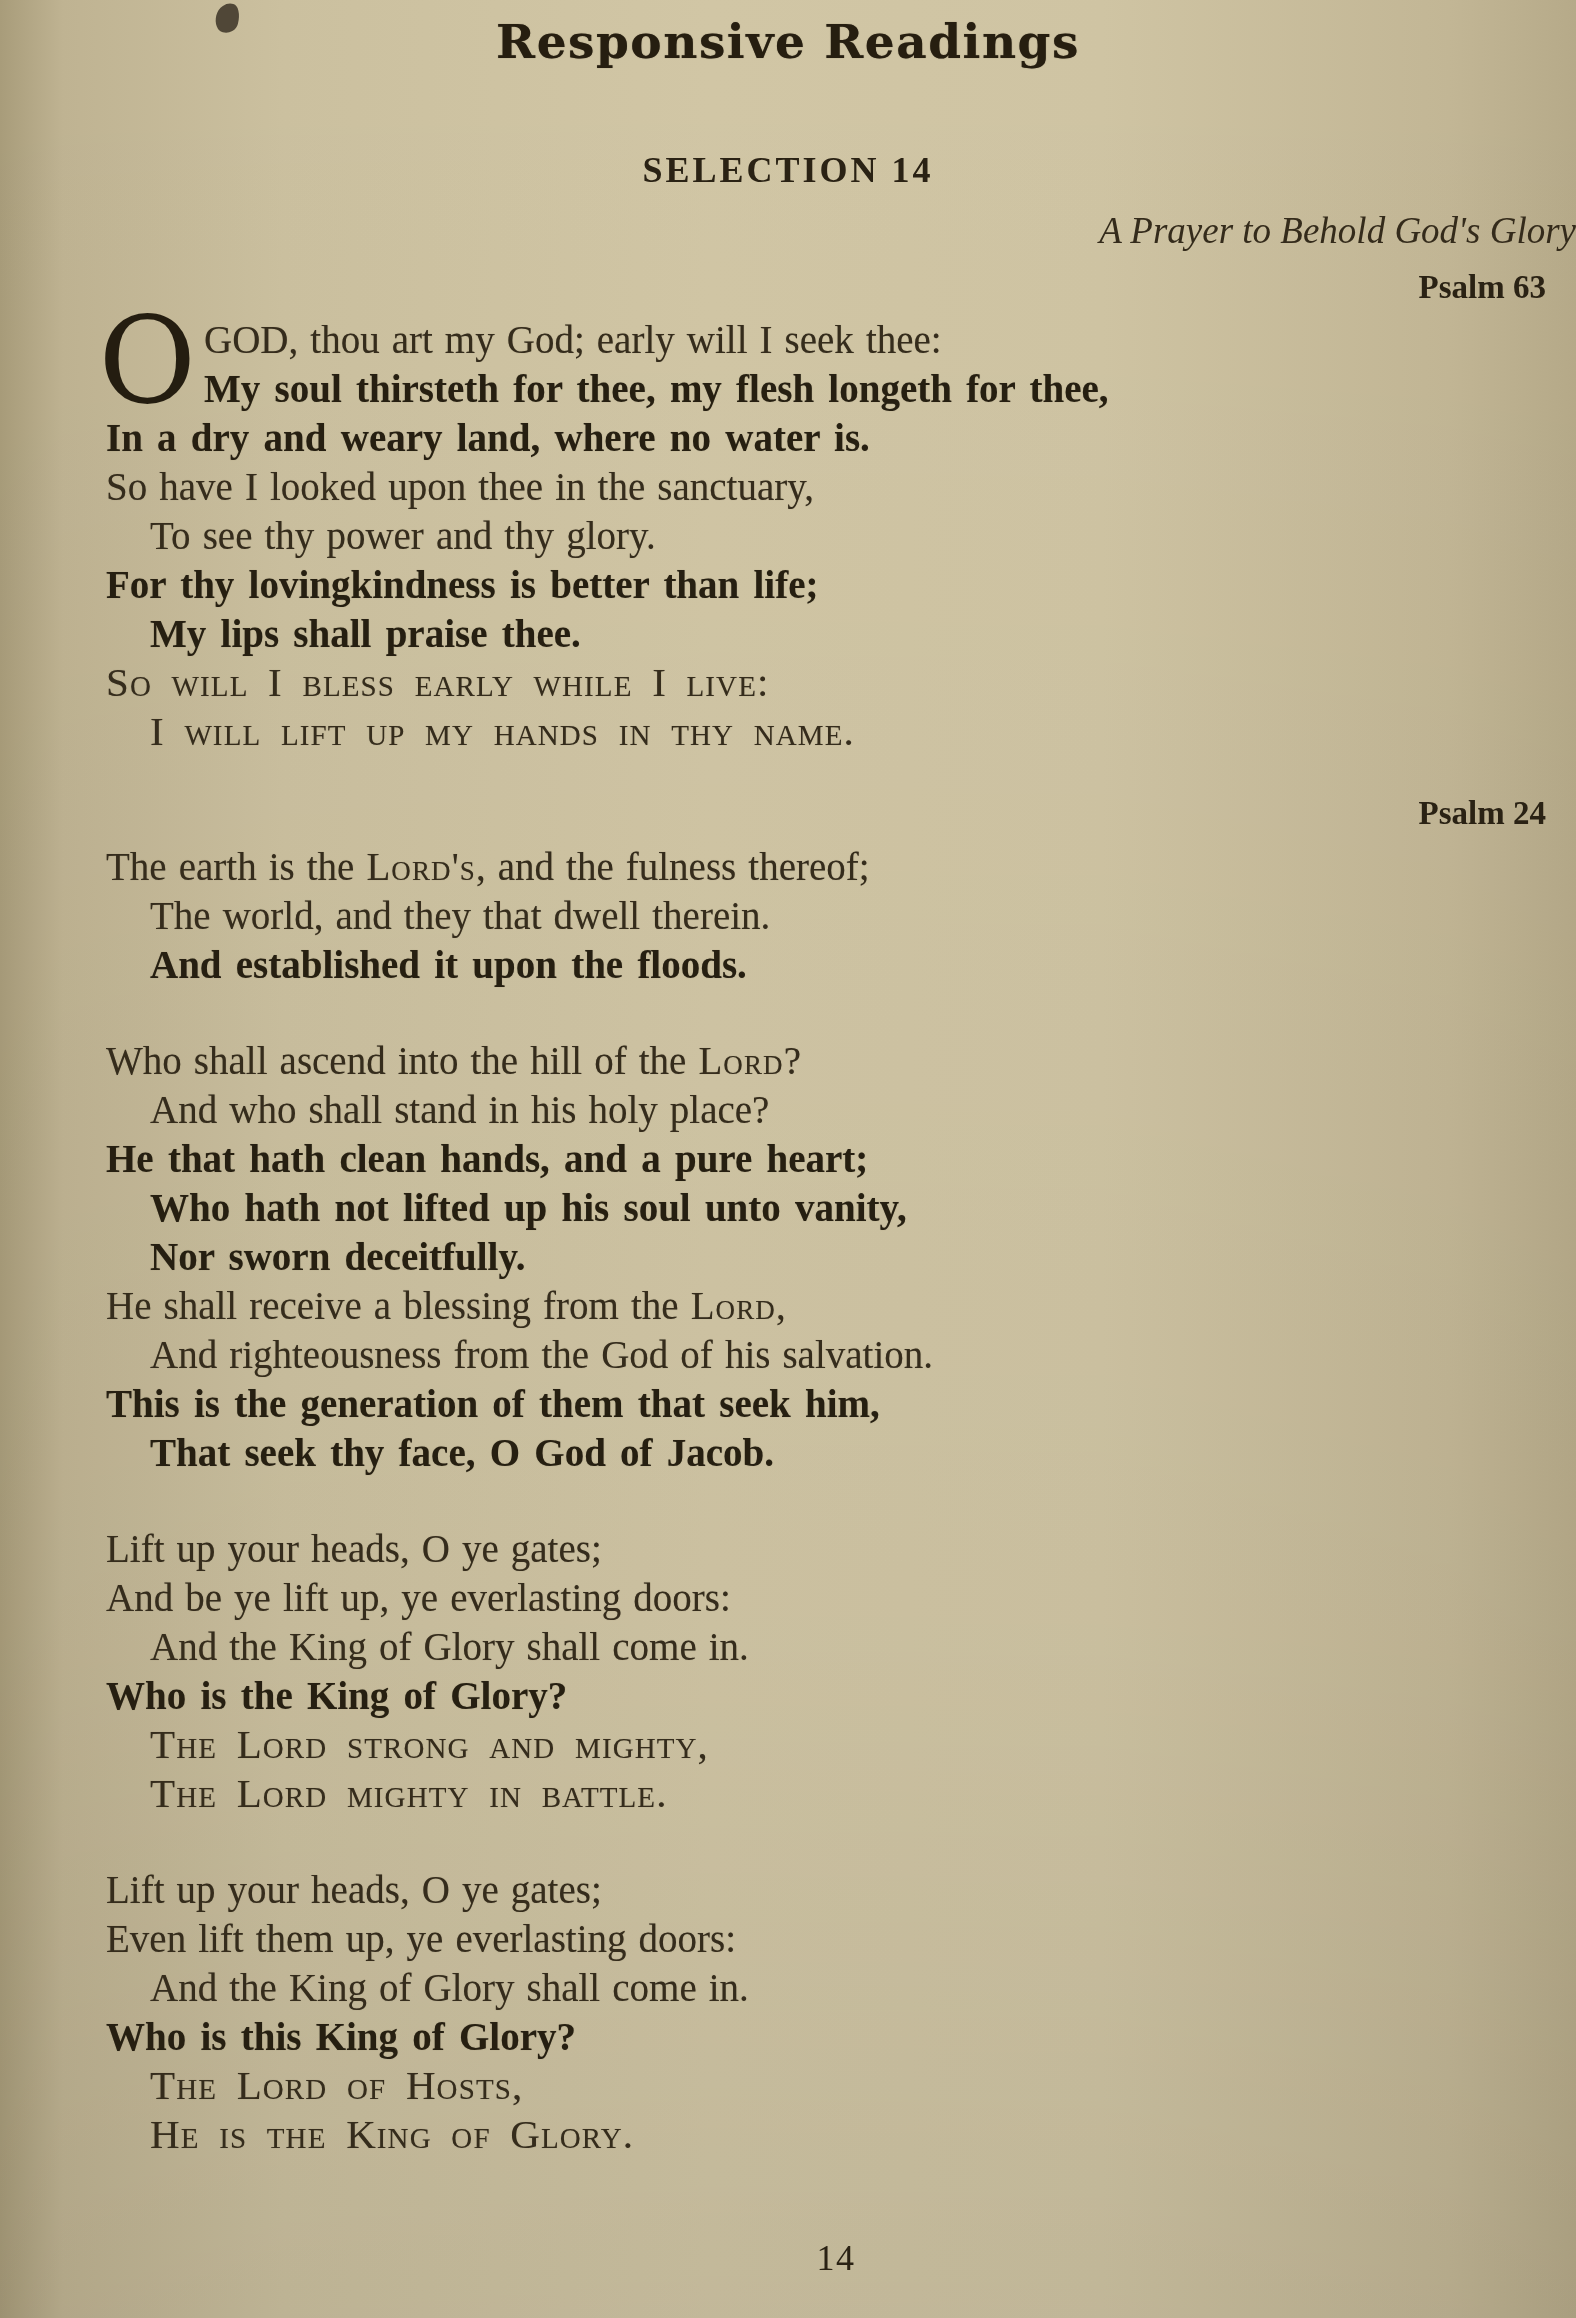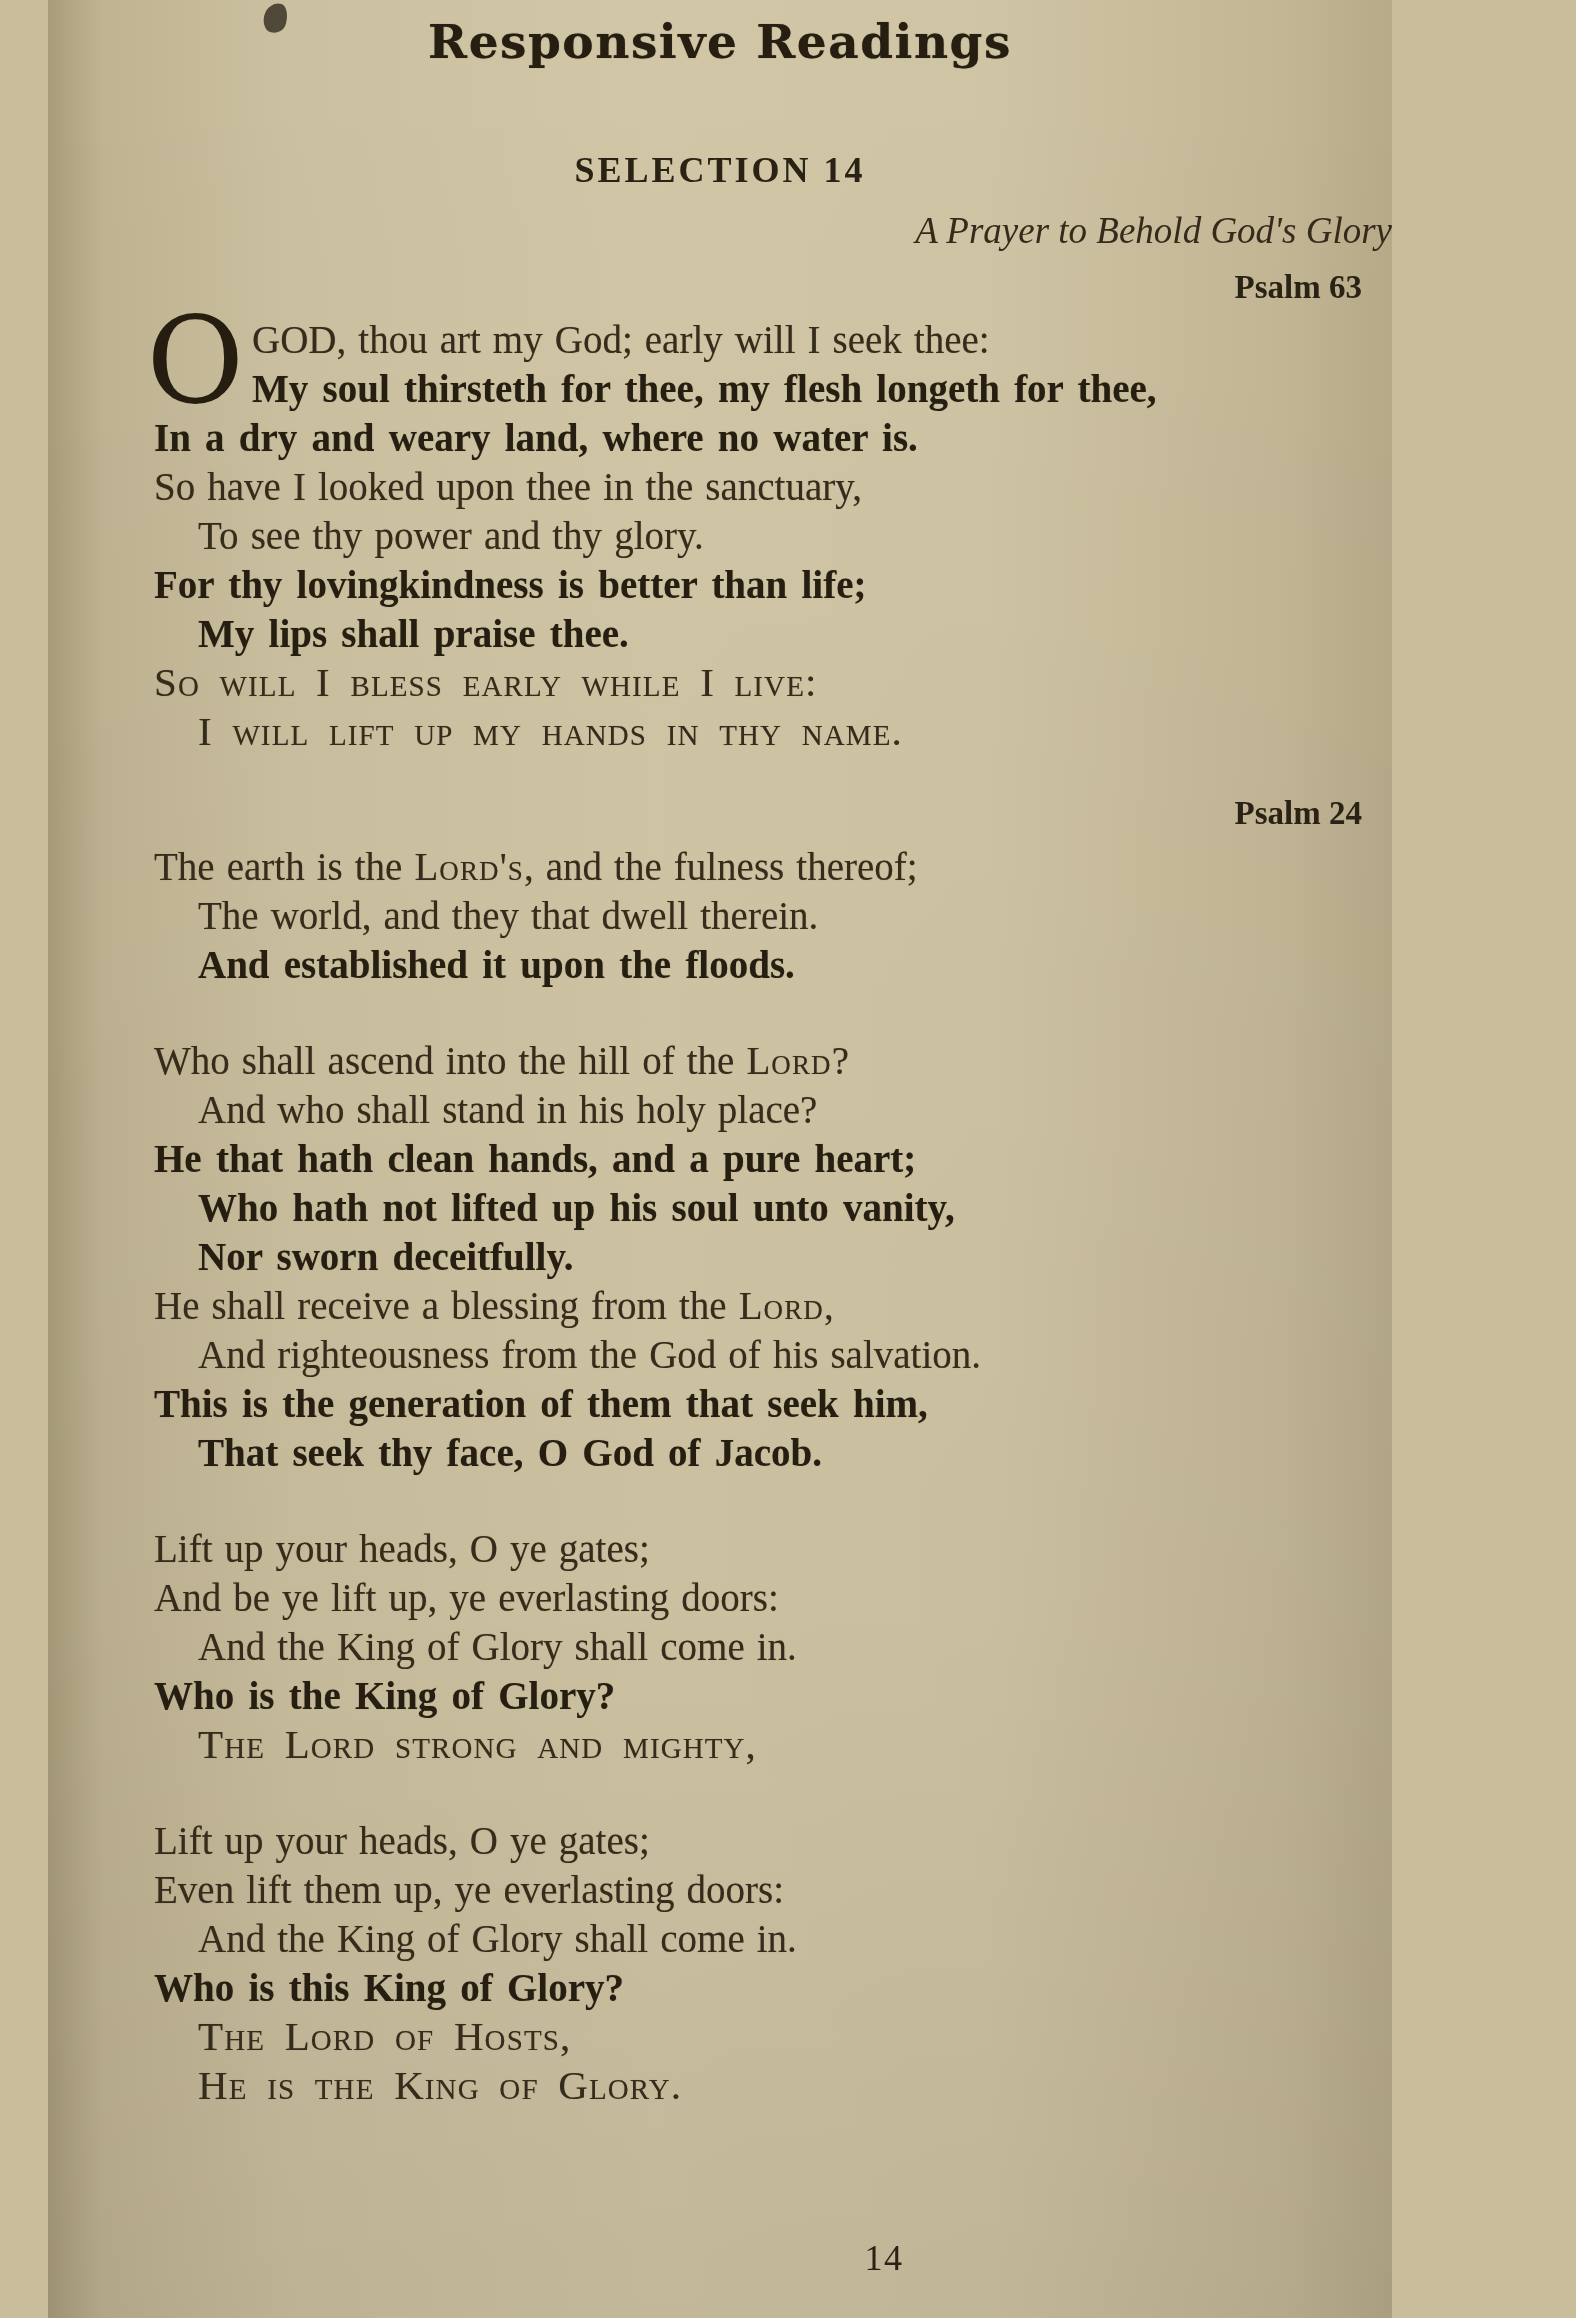--- a/index.html
+++ b/index.html
@@ -4,26 +4,25 @@
 <style>
   html,body{margin:0;padding:0;}
   body{
     width:1576px;height:2319px;
     background:#c9bd9c;
     font-family:"Liberation Serif", serif;
     overflow:hidden;
   }
   .page{
     position:relative;
-    width:1344px;height:2319px;
+    width:1576px;height:2319px;
     background:
       linear-gradient(180deg, rgba(0,0,0,0) 0%, rgba(0,0,0,0.03) 70%, rgba(0,0,0,0.07) 100%),
       linear-gradient(90deg, #a89c7a 0%, #bfb392 4%, #cbc09f 18%, #d1c6a5 45%, #cfc4a3 70%, #c2b695 92%, #b6aa89 100%);
     color:#2f2718;
-    margin-left:48px;
   }
   .ink-blot{
     position:absolute; left:216px; top:3px; width:23px; height:30px;
     background:#3b3226; opacity:.85;
     border-radius:60% 40% 55% 45% / 50% 60% 40% 50%;
     transform:rotate(14deg);
   }
   .header{
     margin:0; padding-top:18px;
     text-align:center;
@@ -120,20 +119,21 @@
           <p class="line indent"><span class="reg">And righteousness from the God of his salvation.</span></p>
           <p class="line bold"><span class="reg">This is the generation of them that seek him,</span></p>
           <p class="line bold indent"><span class="reg">That seek thy face, O God of Jacob.</span></p>
         </div>
         <div class="stanza">
           <p class="line"><span class="reg">Lift up your heads, O ye gates;</span></p>
           <p class="line"><span class="reg">And be ye lift up, ye everlasting doors:</span></p>
           <p class="line indent"><span class="reg">And the King of Glory shall come in.</span></p>
           <p class="line bold"><span class="reg">Who is the King of Glory?</span></p>
           <p class="line indent allsc"><span class="sc">The Lord strong and mighty,</span></p>
+          <p class="line indent allsc"><span class="sc">The Lord mighty in battle.</span></p>
         </div>
         <div class="stanza">
           <p class="line"><span class="reg">Lift up your heads, O ye gates;</span></p>
           <p class="line"><span class="reg">Even lift them up, ye everlasting doors:</span></p>
           <p class="line indent"><span class="reg">And the King of Glory shall come in.</span></p>
           <p class="line bold"><span class="reg">Who is this King of Glory?</span></p>
           <p class="line indent allsc"><span class="sc">The Lord of Hosts,</span></p>
           <p class="line indent allsc"><span class="sc">He is the King of Glory.</span></p>
         </div>
       </div>

